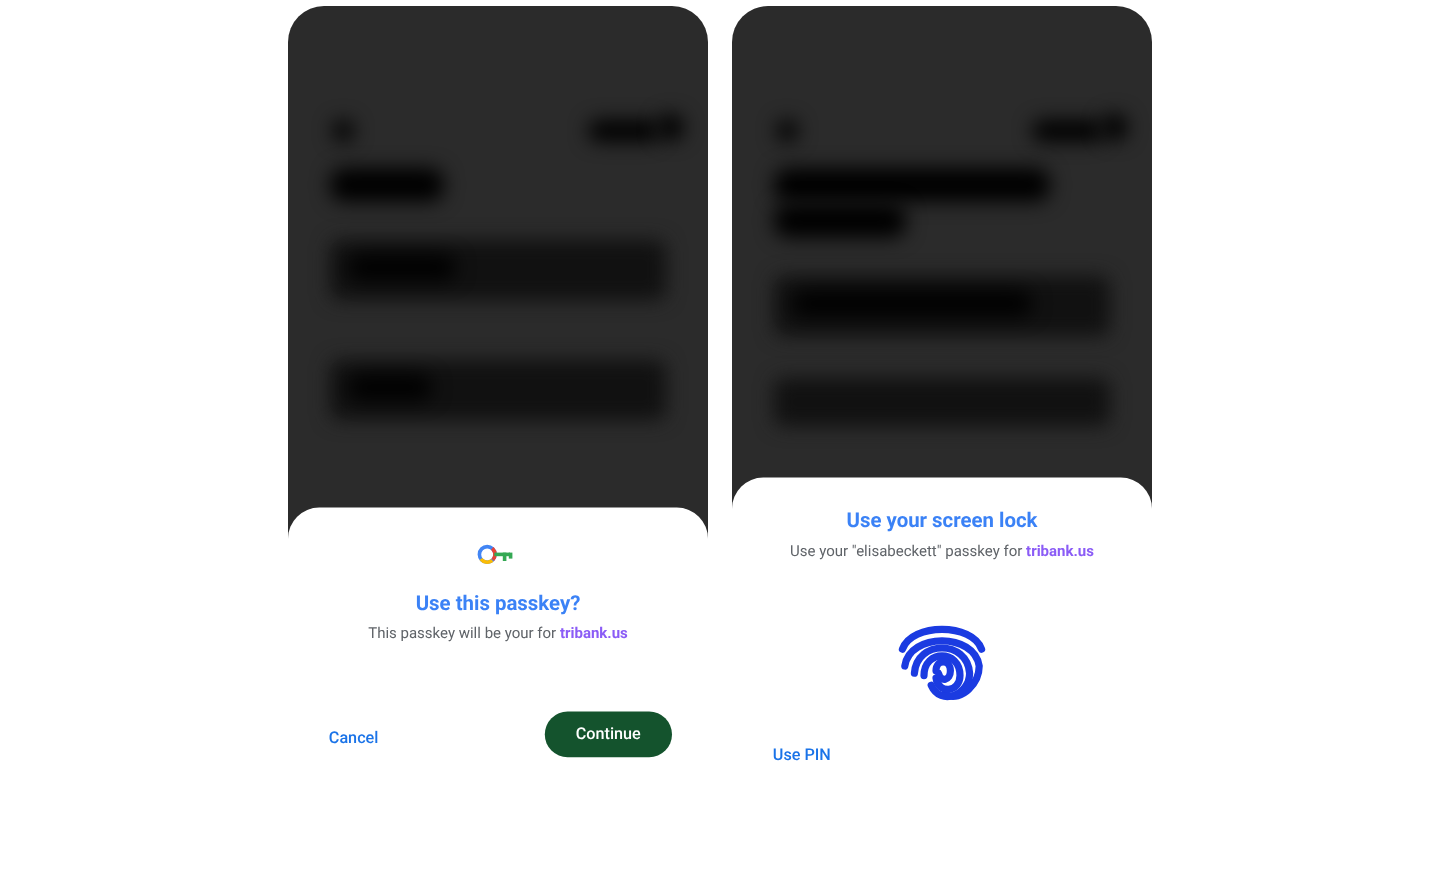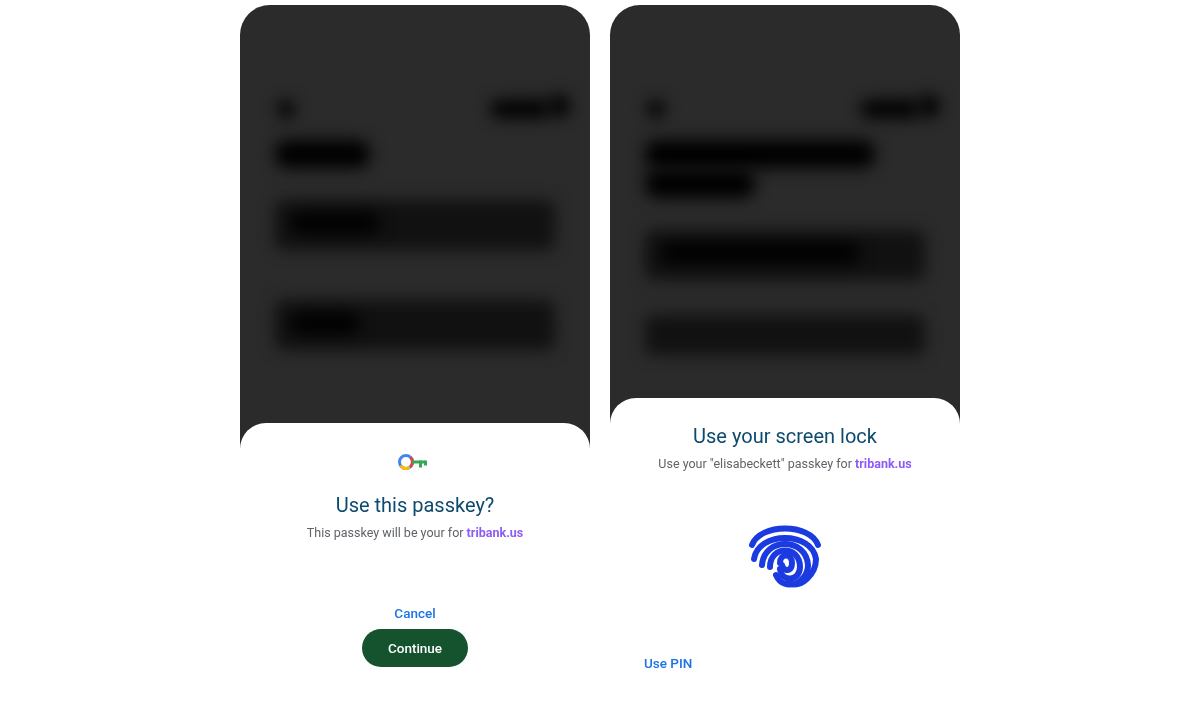--- a/index.html
+++ b/index.html
@@ -58,23 +58,23 @@
       border-radius: 26px 26px 0 0;
       padding: 30px 30px 20px 30px;
       display: flex;
       flex-direction: column;
       align-items: center;
     }
     .sheet-left { height: 303px; }
     .sheet-right { height: 328px; }
     .key-icon-wrap { margin-bottom: 18px; }
     .sheet-title {
-      font-size: 20px;
-      color: #0c4a6e;
-      font-weight: 400;
+      font-size: 17px;
+      color: #3b82f6;
+      font-weight: 700;
       margin-bottom: 8px;
       letter-spacing: 0;
     }
     .sheet-sub {
       font-size: 12.5px;
       color: #5f6368;
       margin-bottom: 22px;
       text-align: center;
     }
     .sheet-sub b { font-weight: 700; color: #8b5cf6; }
@@ -86,29 +86,27 @@
       display: flex;
       align-items: center;
       gap: 13px;
     }
     .account-name { font-size: 13.5px; color: #202124; font-weight: 500; line-height: 1.2; }
     .account-username { font-size: 11.5px; color: #5f6368; line-height: 1.2; }
     .btn-row {
       width: 100%;
       display: flex;
       justify-content: space-between;
-      align-items: center;
+      align-items: flex-end;
       margin-top: 35px;
-      flex-direction: column;
     }
     .btn-row-right {
       width: 100%;
       display: flex;
       justify-content: flex-start;
-      margin-top: 30px;
     }
     .text-btn {
       background: none;
       border: none;
       color: #1a73e8;
       font-size: 13.5px;
       font-weight: 500;
       cursor: pointer;
       padding: 8px 4px;
       font-family: inherit;

